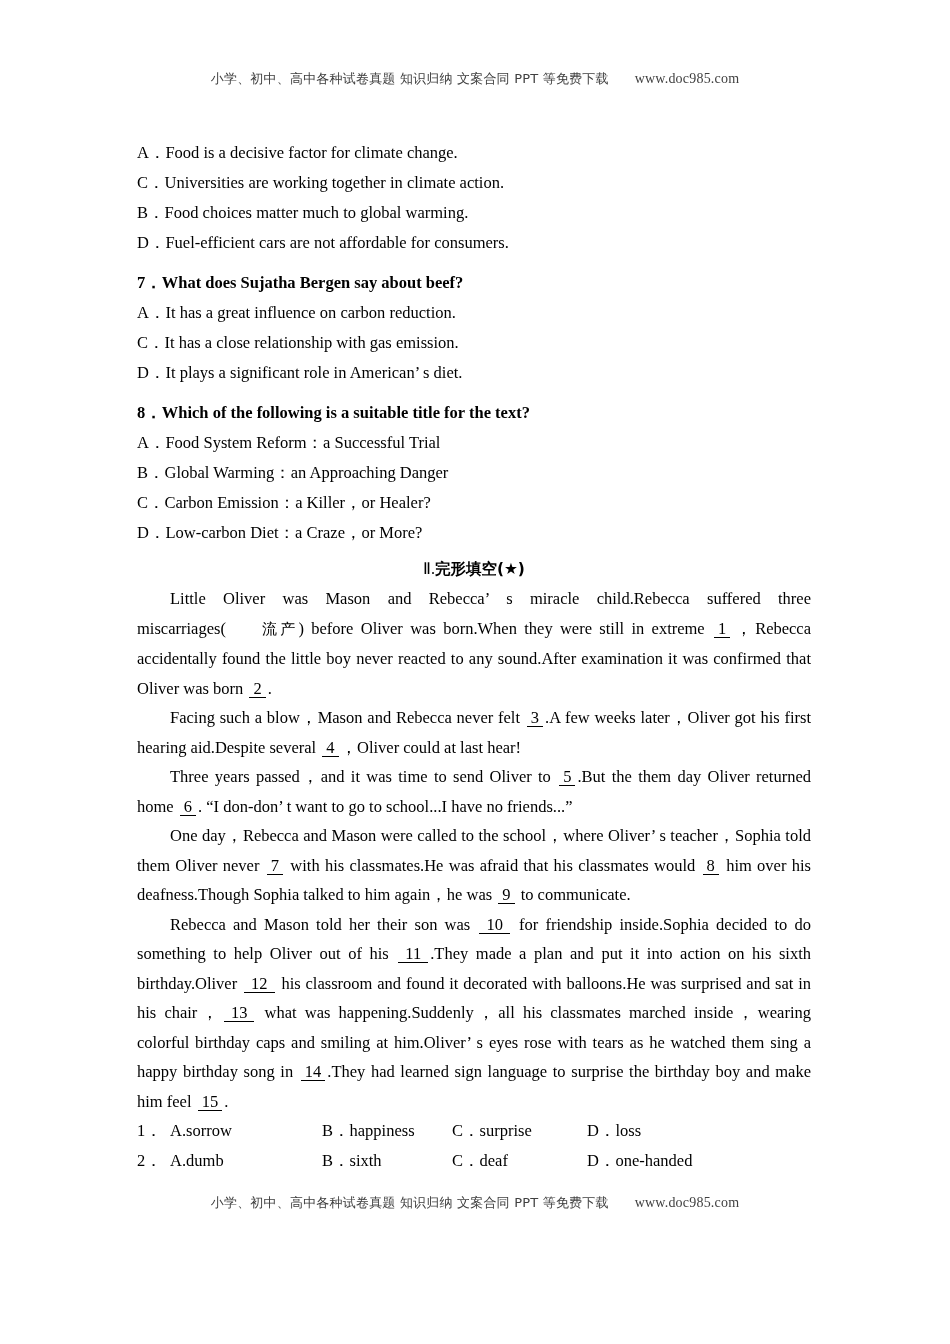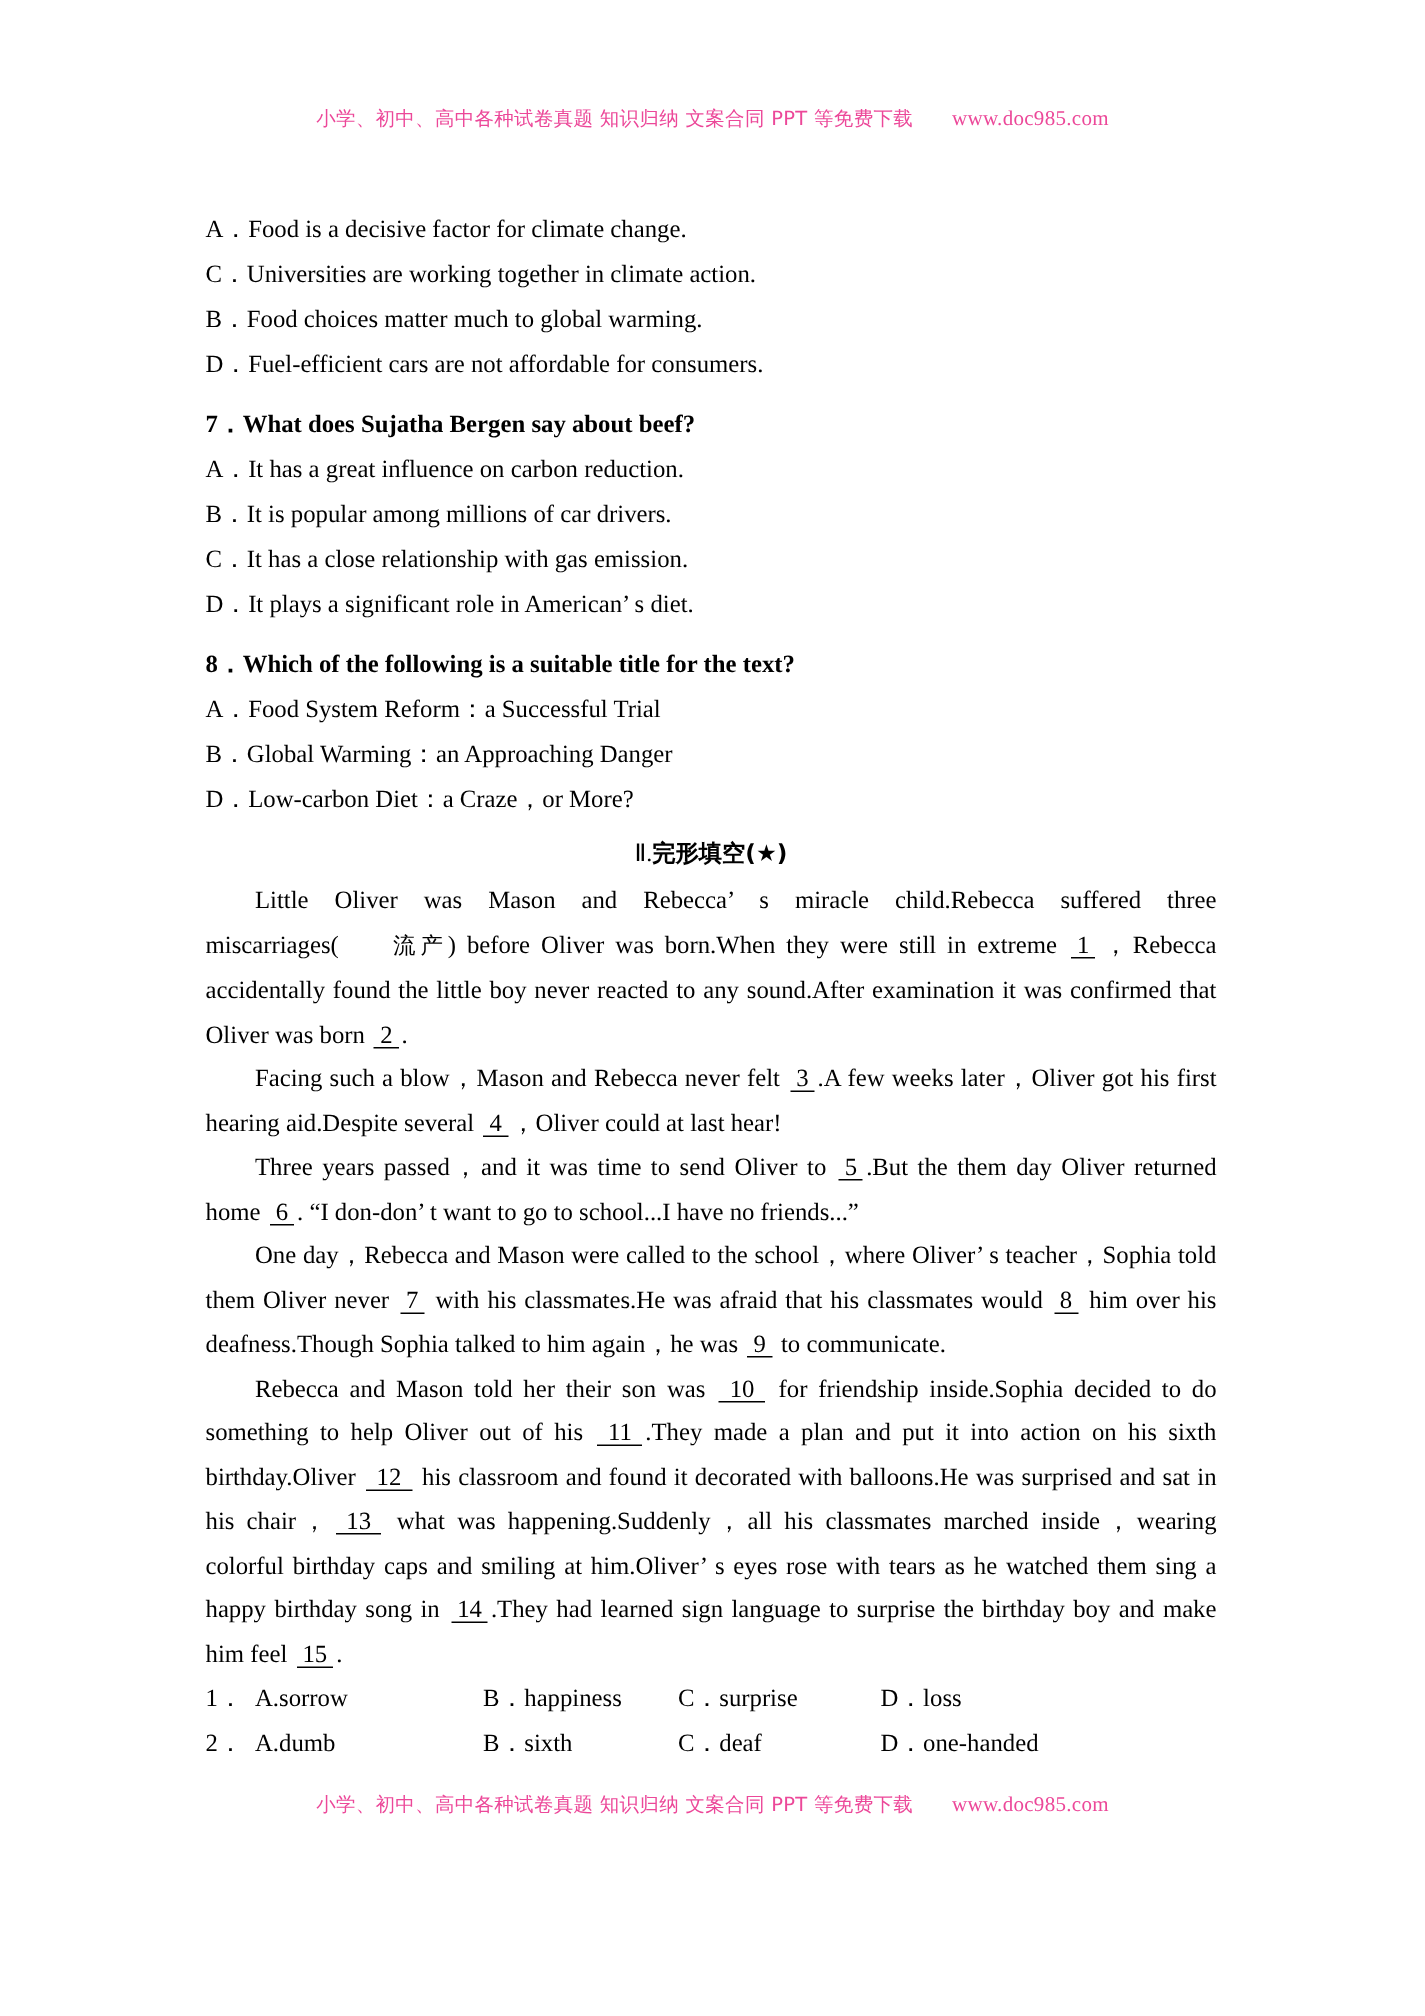--- a/index.html
+++ b/index.html
@@ -25,21 +25,21 @@
     box-sizing: border-box;
   }
 
   
   .runner {
     position: absolute;
     left: 0;
     width: 950px;
     text-align: center;
     font-size: 13.5px;
-    color: #ec4899;
+    color: #404040;
     letter-spacing: 0.2px;
     white-space: nowrap;
   }
   .runner .cn {
     font-family: "DejaVu Sans", sans-serif;
     font-size: 13px;
   }
   .runner .url {
     font-family: "Liberation Serif", serif;
     font-size: 14px;
@@ -147,27 +147,27 @@
 
   <div class="content">
 
     <div class="opt-line"><span class="lbl">A．</span><span>Food is a decisive factor for climate change.</span></div>
     <div class="opt-line"><span class="lbl">C．</span><span>Universities are working together in climate action.</span></div>
     <div class="opt-line"><span class="lbl">B．</span><span>Food choices matter much to global warming.</span></div>
     <div class="opt-line"><span class="lbl">D．</span><span>Fuel-efficient cars are not affordable for consumers.</span></div>
 
     <div class="q-stem"><span class="lbl">7．</span><span>What does Sujatha Bergen say about beef?</span></div>
     <div class="opt-line"><span class="lbl">A．</span><span>It has a great influence on carbon reduction.</span></div>
-    <div class="opt-line"><span class="lbl">B．</span><span>It is popular among millions of car drivers.</span></div>
     <div class="opt-line"><span class="lbl">C．</span><span>It has a close relationship with gas emission.</span></div>
     <div class="opt-line"><span class="lbl">D．</span><span>It plays a significant role in American’ s diet.</span></div>
 
     <div class="q-stem"><span class="lbl">8．</span><span>Which of the following is a suitable title for the text?</span></div>
     <div class="opt-line"><span class="lbl">A．</span><span>Food System Reform：a Successful Trial</span></div>
     <div class="opt-line"><span class="lbl">B．</span><span>Global Warming：an Approaching Danger</span></div>
+    <div class="opt-line"><span class="lbl">C．</span><span>Carbon Emission：a Killer，or Healer?</span></div>
     <div class="opt-line"><span class="lbl">D．</span><span>Low-carbon Diet：a Craze，or More?</span></div>
 
     <div class="section-head"><span class="roman">Ⅱ</span><span class="roman">.</span><span class="cn-title">完形填空(★)</span></div>
 
     <p class="para"><span>Little Oliver was Mason and Rebecca’ s miracle child.Rebecca suffered three miscarriages(</span><span class="cn">流产</span><span>) before Oliver was born.When they were still in extreme </span><span class="blank">1</span><span>，Rebecca accidentally found the little boy never reacted to any sound.After examination it was confirmed that Oliver was born </span><span class="blank">2</span><span>.</span></p>
 
     <p class="para"><span>Facing such a blow，Mason and Rebecca never felt </span><span class="blank">3</span><span>.A few weeks later，Oliver got his first hearing aid.Despite several </span><span class="blank">4</span><span>，Oliver could at last hear!</span></p>
 
     <p class="para"><span>Three years passed，and it was time to send Oliver to </span><span class="blank">5</span><span>.But the them day Oliver returned home </span><span class="blank">6</span><span>. “I don-don’ t want to go to school...I have no friends...”</span></p>
 

